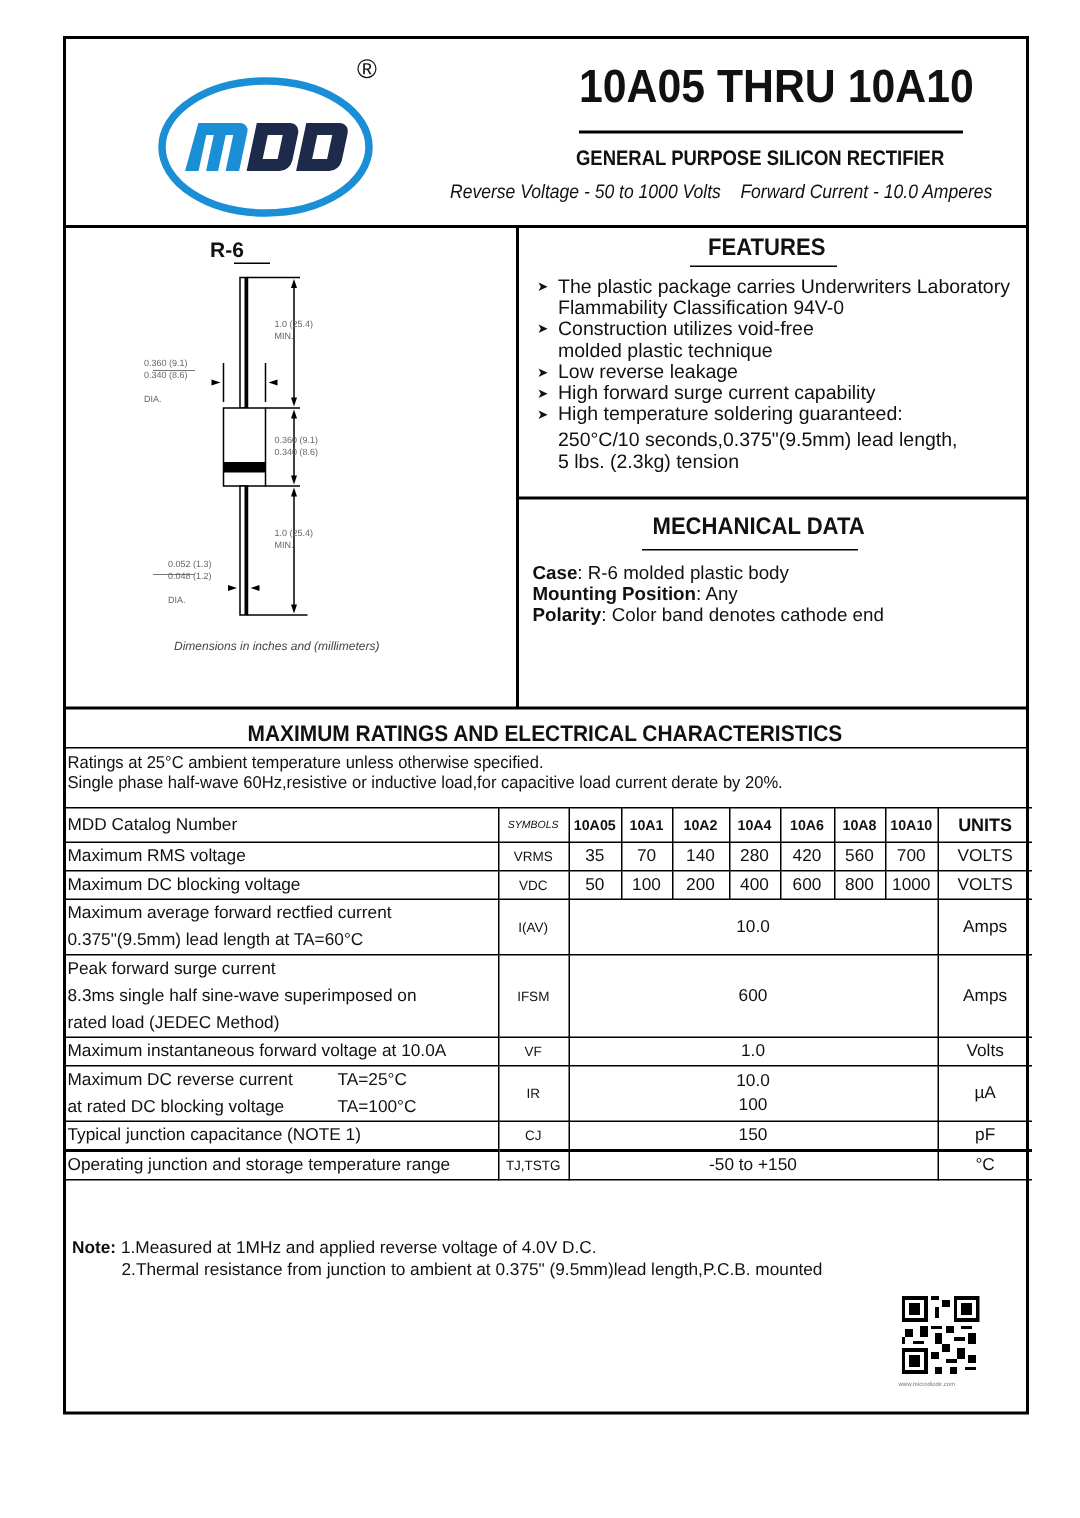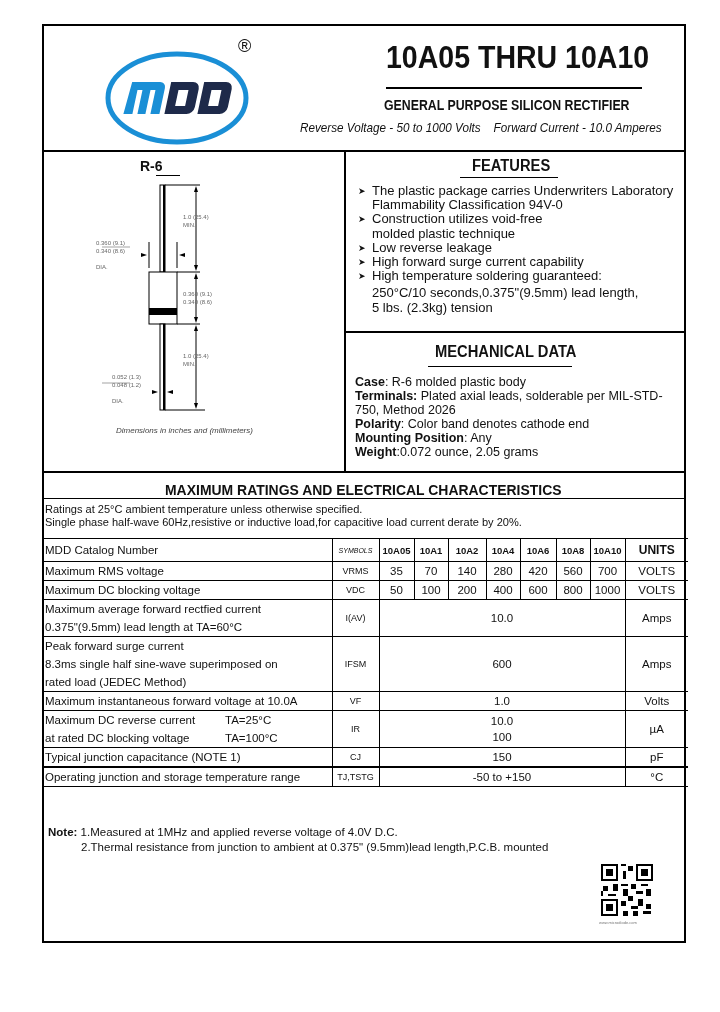--- a/index.html
+++ b/index.html
@@ -128,24 +128,22 @@
   <div class="feat-item"><span class="bullet">➤</span><span>Low reverse leakage</span></div>
   <div class="feat-item"><span class="bullet">➤</span><span>High forward surge current capability</span></div>
   <div class="feat-item"><span class="bullet">➤</span><span>High temperature soldering guaranteed:</span></div>
   <div class="feat-indent" style="margin-top:3px;"><span>250°C/10 seconds,0.375"(9.5mm) lead length,</span><br><span>5 lbs. (2.3kg) tension</span></div>
 </div>
 
 <div class="sec-title" style="left:435px; top:343px;">MECHANICAL DATA</div>
 <div class="sec-rule" style="left:428px; top:366px; width:144px;"></div>
 <div class="mech">
   <div><b>Case</b><span>: </span><span>R-6 molded plastic body</span></div>
-  <div><b>Terminals:</b><span style="white-space:pre;"> </span><span>Plated axial leads, solderable per MIL-STD-750, Method 2026</span></div>
+  <div><b>Mounting Position</b><span>: </span><span>Any</span></div>
   <div><b>Polarity</b><span>: </span><span>Color band denotes cathode end</span></div>
-  <div><b>Mounting Position</b><span>: </span><span>Any</span></div>
-  <div><b>Weight</b><span>:</span><span>0.072 ounce, 2.05 grams</span></div>
 </div>
 
 <div class="ratings-title">MAXIMUM RATINGS AND ELECTRICAL CHARACTERISTICS</div>
 <div class="hline" style="left:42px; top:498px; width:642px; height:1px;"></div>
 <div class="ratings-note"><span>Ratings at 25°C ambient temperature unless otherwise specified.</span><br><span>Single phase half-wave 60Hz,resistive or inductive load,for capacitive load current derate by 20%.</span></div>
 
 <table class="spec">
   <colgroup>
     <col style="width:290px">
       <col style="width:47px">

